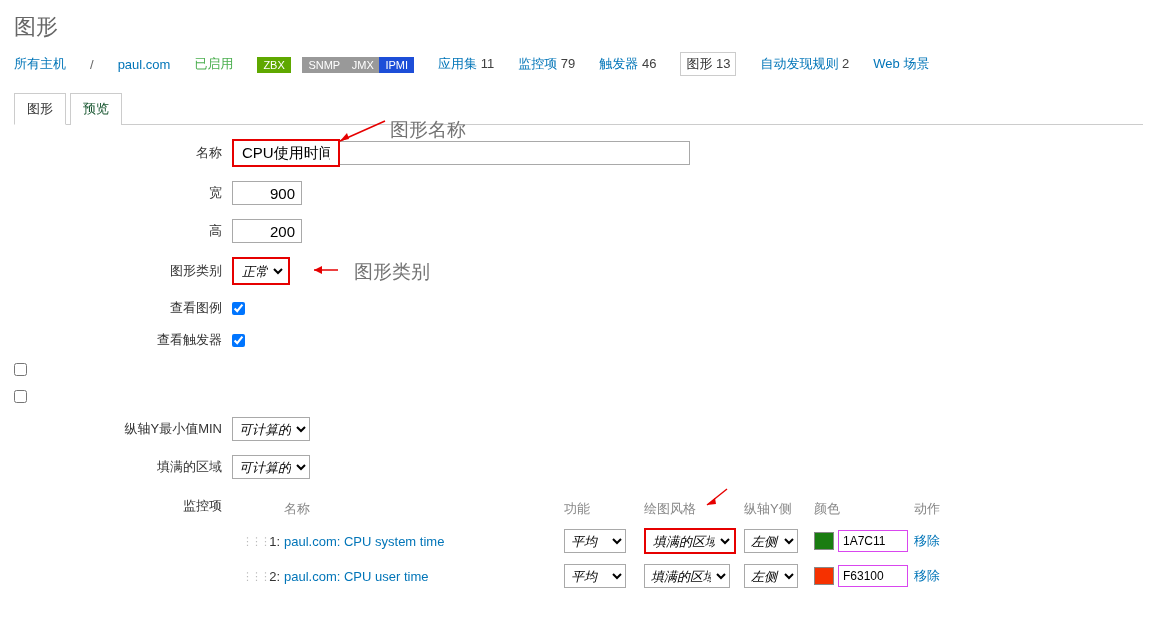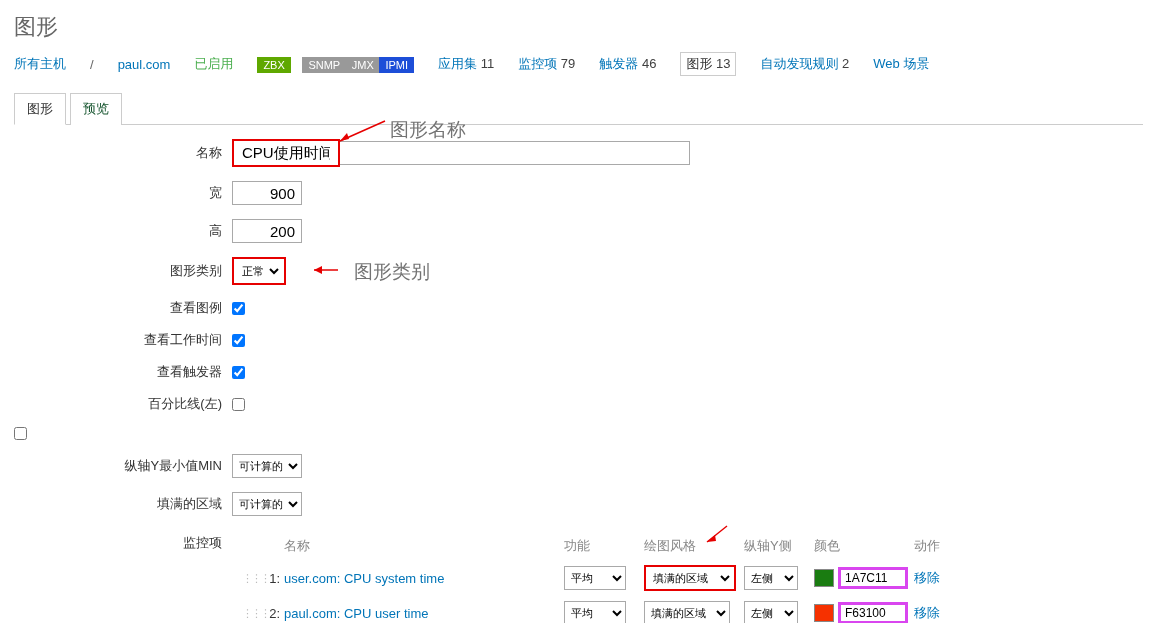--- a/index.html
+++ b/index.html
@@ -19,38 +19,38 @@
 .nav-count { color: #404040; }
 .nav-current { border:1px solid #ccc; padding: 2px 5px; color:#333; }
 .tabs { margin: 6px 14px 0; border-bottom: 1px solid #ccc; display: flex; }
 .tab { padding: 6px 12px; border: 1px solid #ccc; border-bottom: none; margin-right: 4px; background: #fff; cursor: pointer; color: #14532d; font-size: 13px; position: relative; top: 1px; }
 .tab.active { color: #333; border-bottom: 1px solid #fff; }
 .form-area { padding: 14px 14px 0 14px; position: relative; }
 .form-row { display: flex; align-items: center; margin-bottom: 14px; }
 .form-label { width: 218px; text-align: right; padding-right: 10px; color: #333; }
 .text-input { border: 1px solid #a9a9a9; padding: 4px 6px; font-size: 15px; height: 24px; }
 .narrow { width: 70px; text-align: right; }
-select { border: 1px solid #a9a9a9; padding: 2px 2px; font-size: 11px; height: 24px; background:#fff; }
+select { border: 1px solid #a9a9a9; padding: 2px 2px; font-size: 13px; height: 24px; background:#fff;font-style:italic; }
 .redbox { border: 2px solid #e60000; }
 .annotation { color: #737373; font-size: 19px; position: absolute; }
 .arrow-svg { position: absolute; }
 .items-header, .item-row { display: flex; align-items: center; padding: 5px 0; }
 .items-area { margin-left: 228px; width: 720px; }
 .col-drag { width: 22px; color:#bbb; letter-spacing: -2px; font-size: 11px; }
 .col-num { width: 20px; text-align: right; padding-right: 4px; }
 .col-name { width: 280px; }
 .col-func { width: 80px; }
 .col-style { width: 100px; }
 .col-side { width: 70px; }
 .col-color { width: 100px; display:flex; align-items:center; gap:4px; }
 .col-action { width: 40px; }
 .col-header { color: #888; font-size: 13px; }
 .item-link { color: #0275b8; text-decoration: none; }
 .color-swatch { width: 20px; height: 18px; border:1px solid #888; display:inline-block; }
-.color-input { border:3px solid #d946ef; width: 70px; height:22px; padding:2px 4px; font-size:12px; }
+.color-input { border:1px solid #d946ef; width: 70px; height:22px; padding:2px 4px; font-size:12px; }
 .sel-small { width: 62px; }
 .sel-style { width: 86px; }
 .sel-side { width: 54px; }
 </style>
 </head>
 <body>
 <div class="page">
 
 <h1 class="header-title">图形</h1>
 
@@ -113,29 +113,24 @@
           <polygon points="4,9 12,5 12,13" fill="#e60000"></polygon>
         </svg>
     <span class="annotation" style="left:340px; top:2px;">图形类别</span>
   </div>
 
   <div class="form-row">
     <label class="form-label">查看图例</label>
     <input type="checkbox" checked="" style="">
   </div>
   <div class="form-row">
-    <label class="form-label">查看工作时间</label>
-    <input type="checkbox" checked="" style="">
-  </div>
-  <div class="form-row">
     <label class="form-label">查看触发器</label>
     <input type="checkbox" checked="" style="">
   </div>
   <div class="form-row">
-    <label class="form-label">百分比线(左)</label>
     <input type="checkbox" style="">
   </div>
   <div class="form-row">
     <input type="checkbox" style="">
   </div>
   <div class="form-row">
     <label class="form-label">纵轴Y最小值MIN</label>
     <select><option>可计算的</option></select>
   </div>
   <div class="form-row">
@@ -159,21 +154,21 @@
       <div class="col-func col-header">功能</div>
       <div class="col-style col-header">绘图风格</div>
       <div class="col-side col-header">纵轴Y侧</div>
       <div class="col-color col-header">颜色</div>
       <div class="col-action col-header">动作</div>
     </div>
 
     <div class="item-row">
       <div class="col-drag">⋮⋮⋮</div>
       <div class="col-num">1:</div>
-      <div class="col-name"><a href="#" class="item-link">user.com: CPU system time</a></div>
+      <div class="col-name"><a href="#" class="item-link">paul.com: CPU system time</a></div>
       <div class="col-func"><select class="sel-small"><option>平均</option></select></div>
       <div class="col-style"><span class="redbox" style="padding:1px; display:inline-flex;">
               <select class="sel-style" style="border:none; height:20px;"><option>填满的区域</option></select>
             </span></div>
       <div class="col-side"><select class="sel-side"><option>左侧</option></select></div>
       <div class="col-color">
             <span class="color-swatch" style="background:#1A7C11"></span>
             <input class="color-input" value="1A7C11" style="">
           </div>
       <div class="col-action"><a href="#" class="item-link">移除</a></div>

